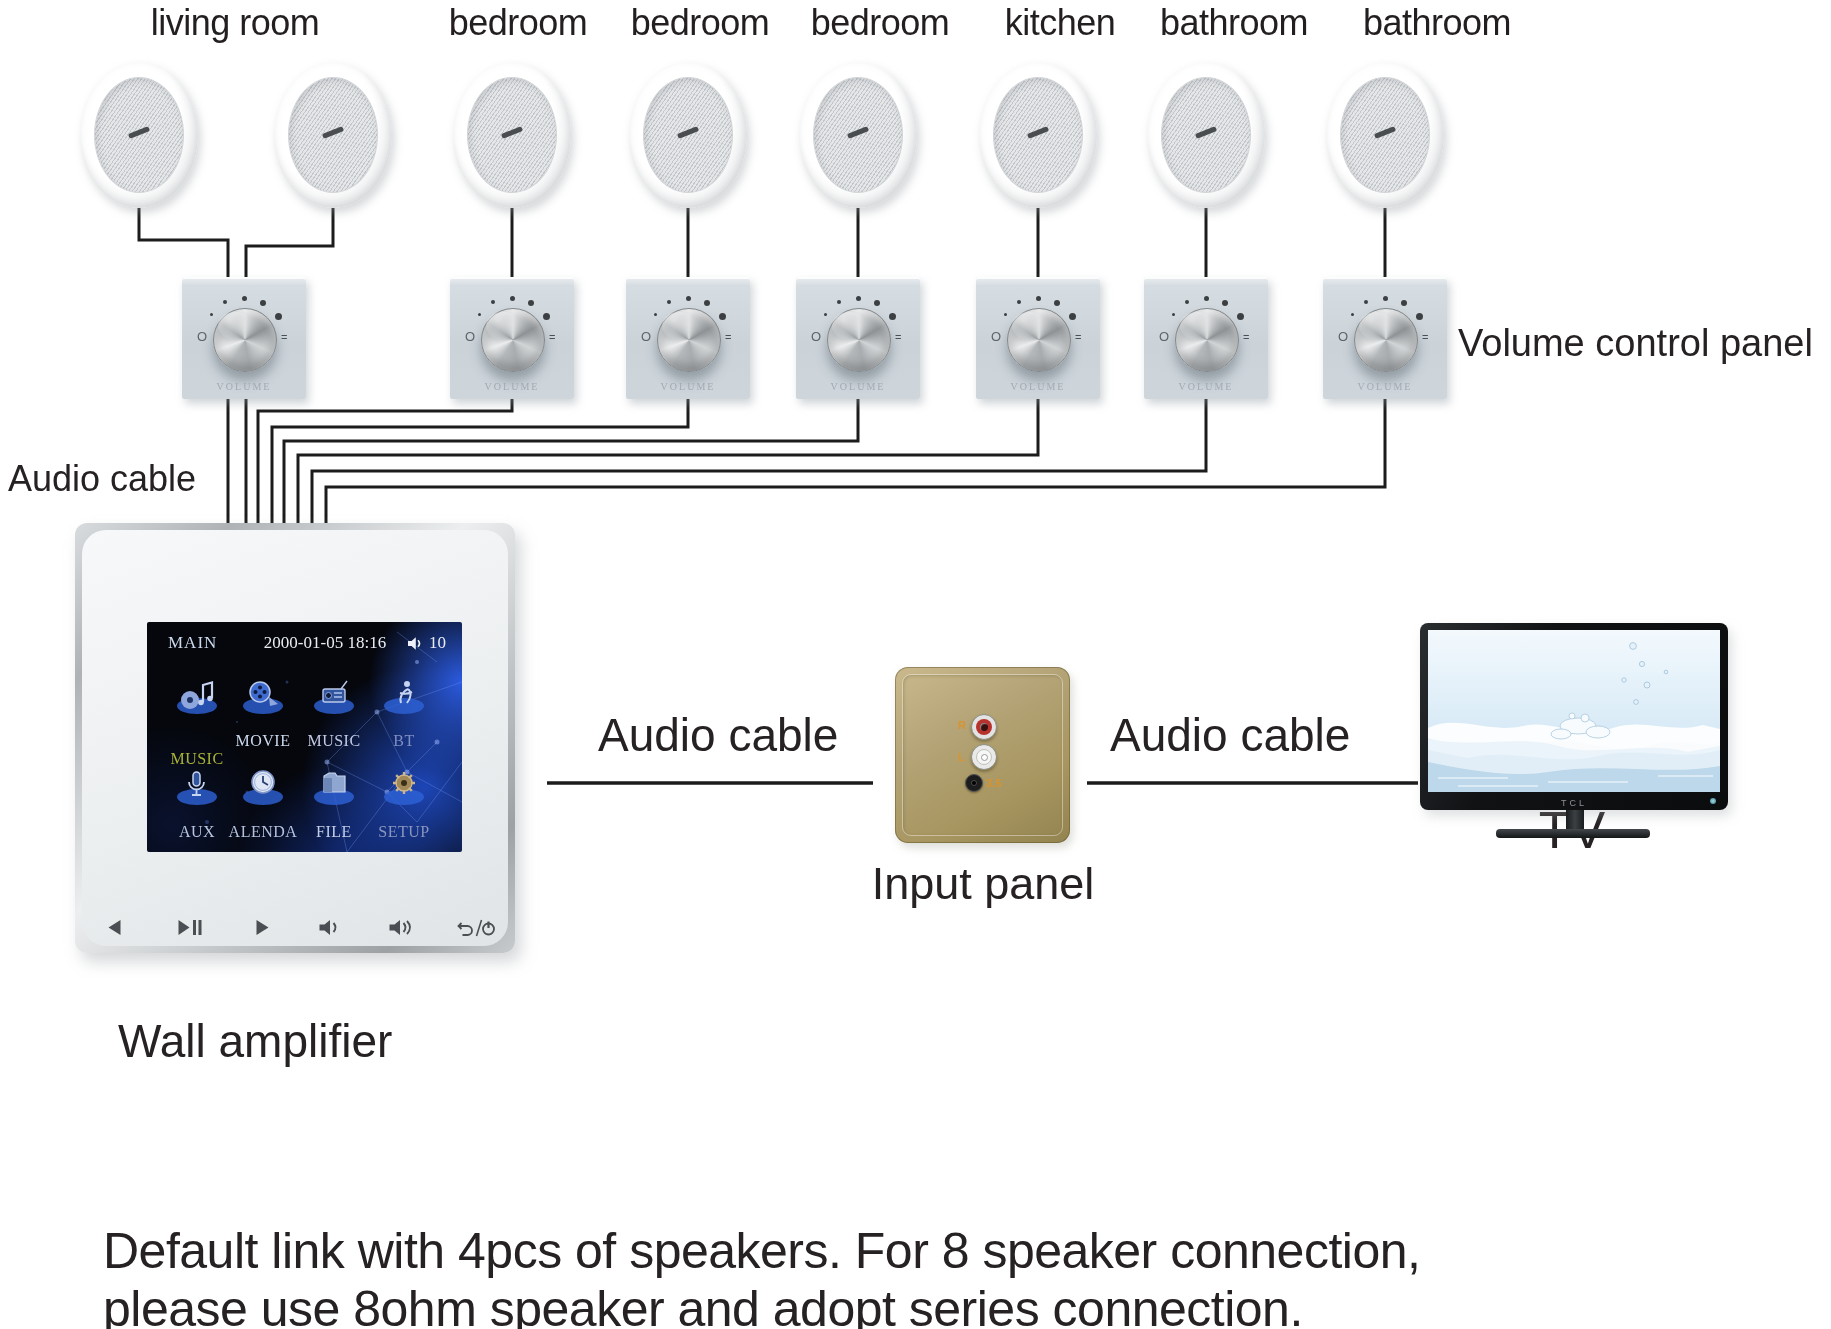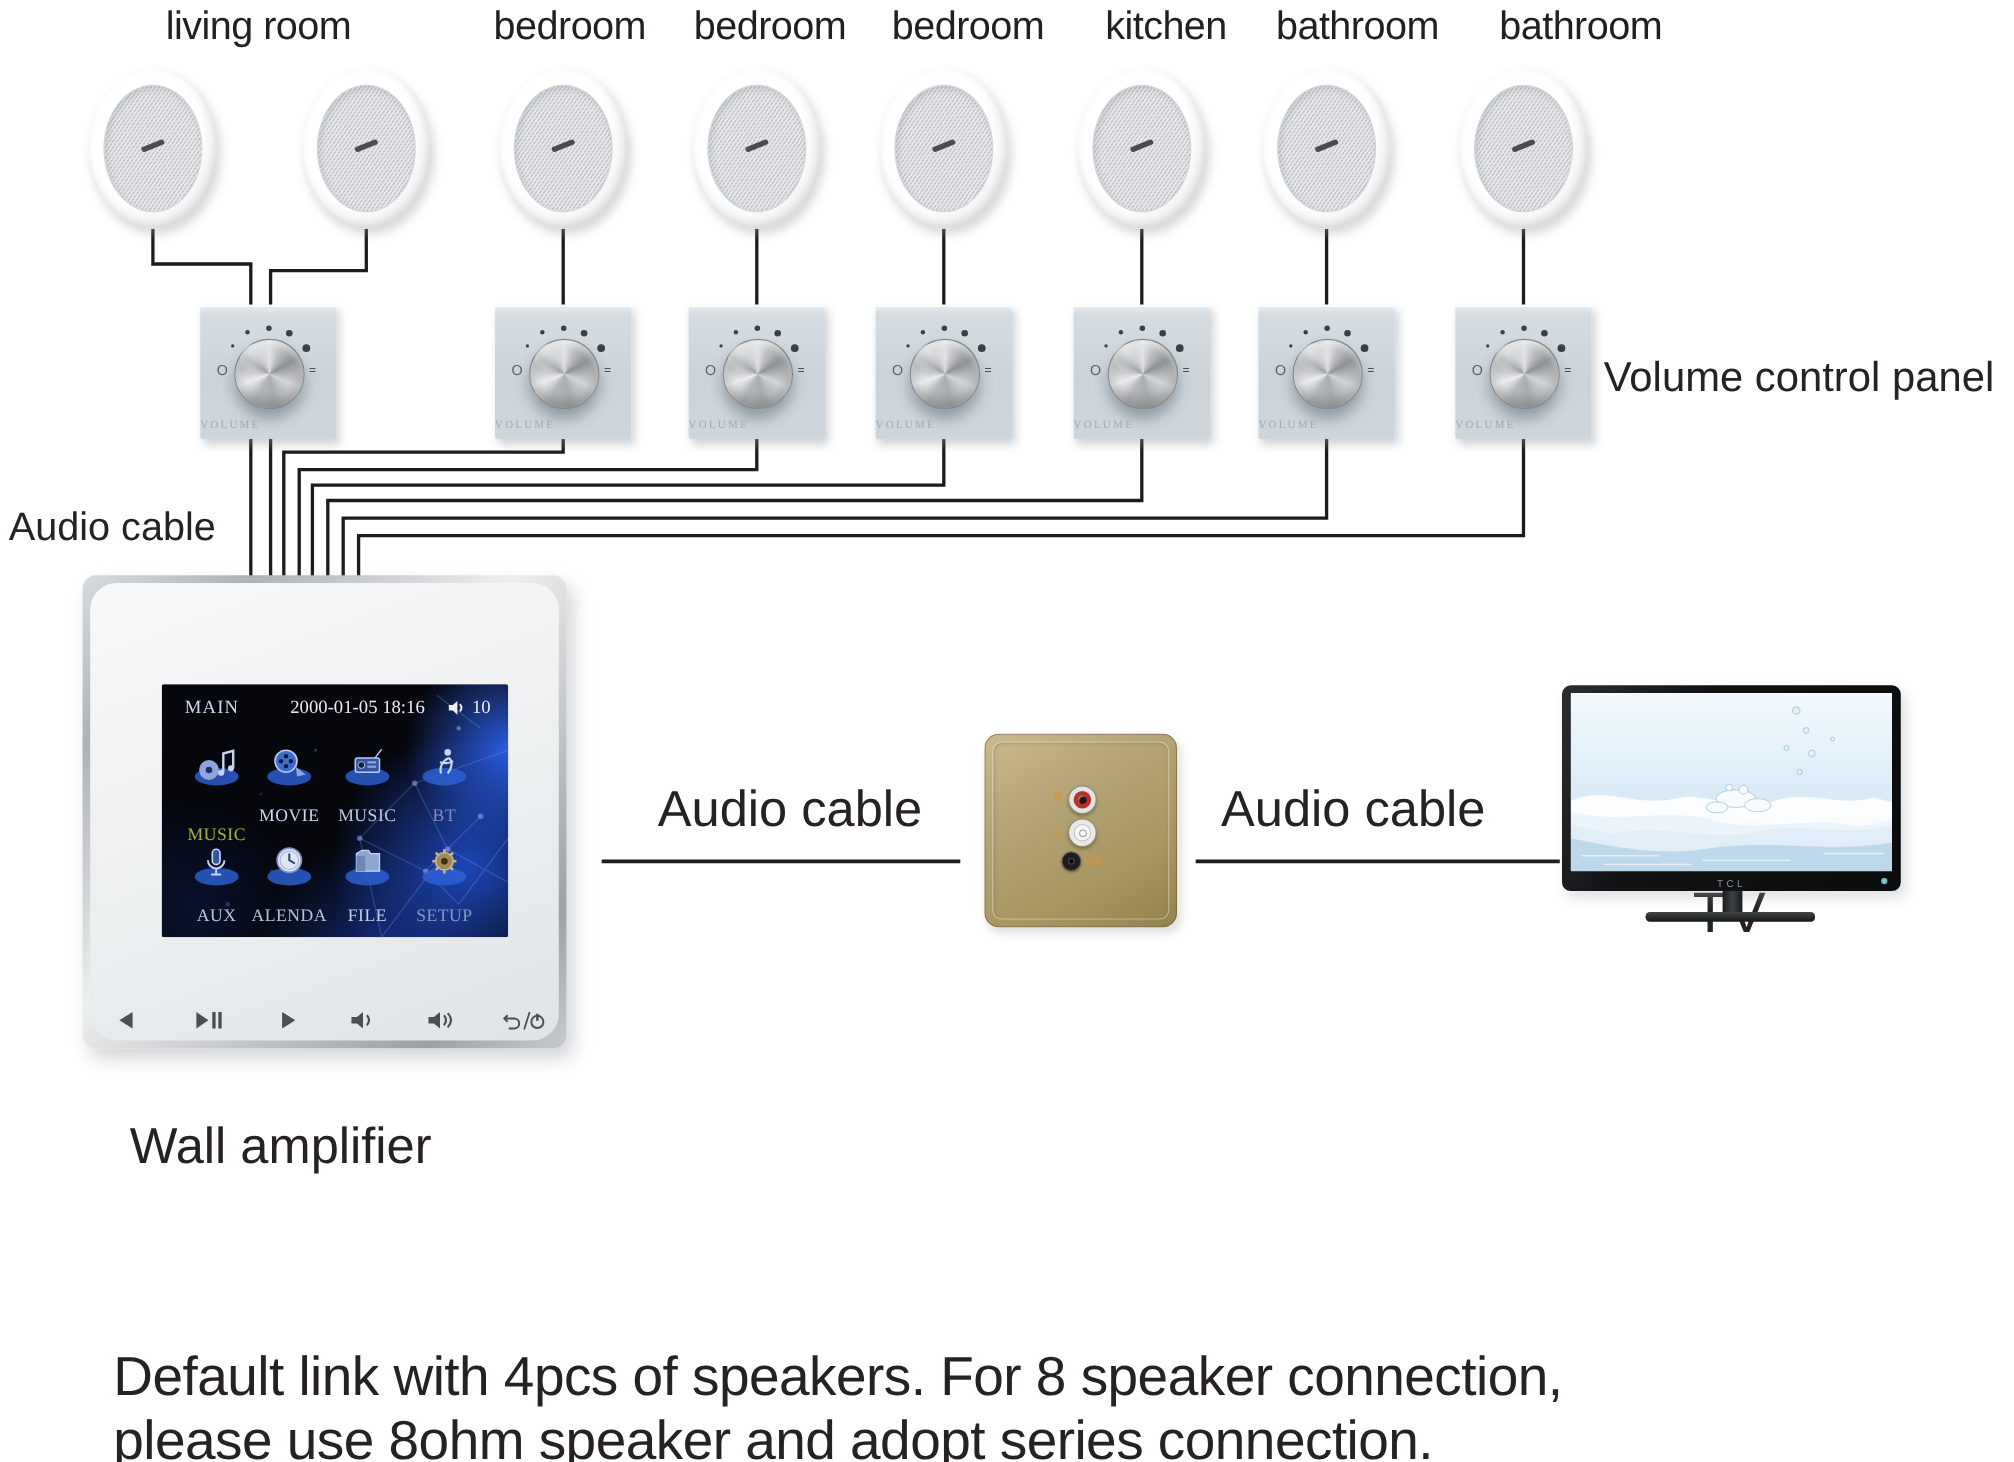--- a/index.html
+++ b/index.html
@@ -30,21 +30,21 @@
           border-radius:2px;}
   .knob{position:absolute;left:31px;top:31px;width:62px;height:62px;border-radius:50%;
         background:conic-gradient(from 210deg,#b4b8ba,#ecedee 40deg,#9ba0a3 95deg,#dcdedf 150deg,#8e9295 210deg,#d2d5d6 265deg,#a8acaf 320deg,#b4b8ba 360deg);
         border:1px solid #84888b;
         box-shadow:0 9px 12px rgba(70,80,90,.42), inset 0 -7px 9px rgba(0,0,0,.18), inset 0 4px 6px rgba(255,255,255,.5);}
   .knob::after{content:"";position:absolute;left:6%;top:5%;width:55%;height:45%;border-radius:50%;
         background:radial-gradient(circle at 35% 30%, rgba(255,255,255,.55), rgba(255,255,255,0) 70%);}
   .knob-dot{position:absolute;border-radius:50%;background:#3c4043;}
   .vp-min{position:absolute;left:15px;top:52px;font-size:13px;color:#5d6468;font-family:"Liberation Sans",sans-serif;}
   .vp-max{position:absolute;left:99px;top:54px;font-size:11px;color:#4a4f53;}
-  .vp-label{position:absolute;left:0;bottom:7px;width:100%;text-align:left;
+  .vp-label{position:absolute;left:0;bottom:7px;width:100%;text-align:center;
             font-family:"Liberation Serif",serif;font-size:10px;letter-spacing:2px;color:#a3aab1;margin-top:20px;}
 
   
   #amp{position:absolute;left:75px;top:523px;width:440px;height:430px;border-radius:12px;padding:0;
        background:linear-gradient(135deg,#d9dcde,#aeb2b5 18%,#eceeef 45%,#9da1a4 85%,#c8cbce);
        box-shadow:6px 9px 16px rgba(150,155,160,.4);z-index:2;}
   #amp-face{position:absolute;left:7px;top:7px;width:426px;height:416px;border-radius:24px;
        background:linear-gradient(160deg,#f7f8f9,#eceff0 55%,#e0e4e6);}
   #amp-screen{position:absolute;left:65px;top:92px;width:315px;height:230px;border-radius:2px;
        background:
@@ -389,20 +389,21 @@
             </svg></div>
         </div>
     </div>
   </div>
 
   <div class="biglabel" style="left:8px;top:458px;font-size:36px;">Audio cable</div>
   <div class="biglabel" style="left:1458px;top:322px;font-size:38px;">Volume control panel</div>
   <div class="biglabel" style="left:118px;top:1014px;font-size:46px;">Wall amplifier</div>
   <div class="biglabel" style="left:598px;top:708px;font-size:46px;">Audio cable</div>
   <div class="biglabel" style="left:1110px;top:708px;font-size:46px;">Audio cable</div>
+  <div class="biglabel" style="left:983px;top:858px;font-size:45px;transform:translateX(-50%);">Input panel</div>
   <div class="biglabel" style="left:1572px;top:800px;font-size:52px;transform:translateX(-50%);">TV</div>
 
   <div id="input-panel">
     <div id="ip-inner"></div>
 
     <div class="jack" style="left:76px;top:47px;width:24px;height:24px;background:#e3e3e3;border:1px solid #8d8d80;box-shadow:0 2px 3px rgba(60,50,20,.4);">
       <div style="position:absolute;left:4px;top:4px;width:16px;height:16px;border-radius:50%;background:#b7322c;"></div>
       <div style="position:absolute;left:8px;top:8px;width:8px;height:8px;border-radius:50%;background:#35100e;box-shadow:inset 1px 1px 1px rgba(255,255,255,.5);"></div>
     </div>
 

